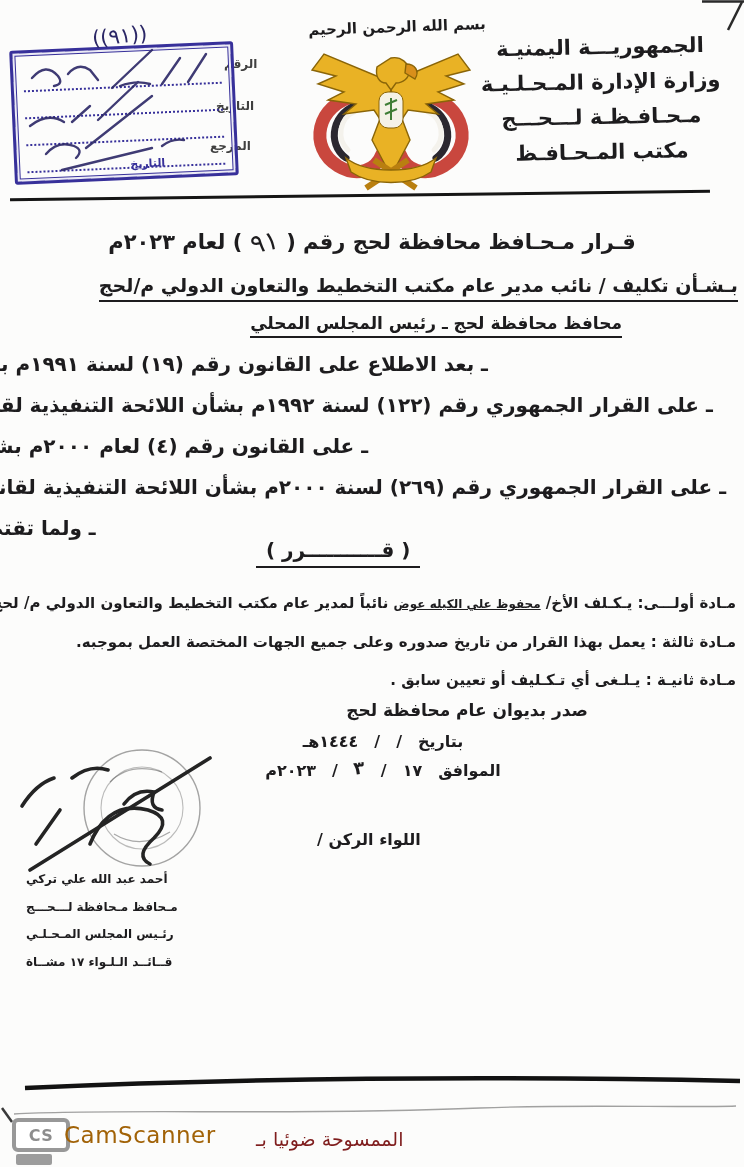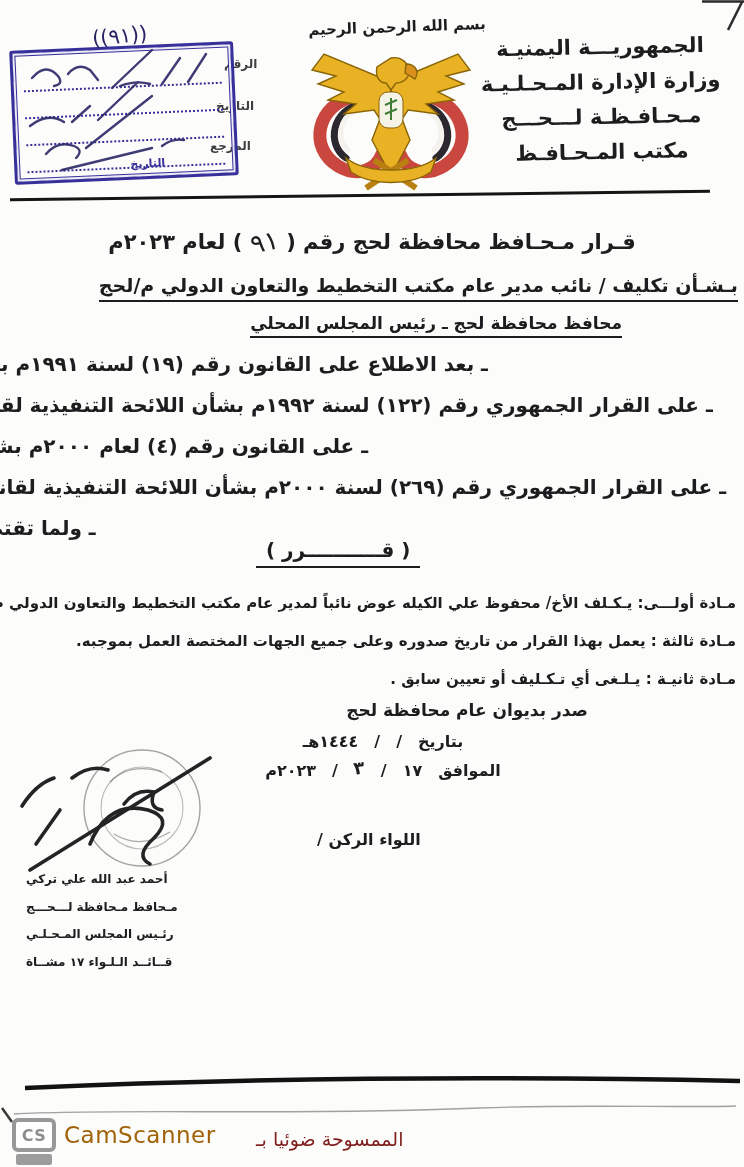--- a/index.html
+++ b/index.html
@@ -83,21 +83,21 @@
   
   .decision {
     left:256px; top:538px; font-size:20px; font-weight:700;
     border-bottom:2.5px solid #1d1c1e; padding:0 10px 4px 10px;
   }
 
   
   .articles { right:8px; top:592px; width:730px; font-size:15px; font-weight:700; text-align:right; }
   .article { margin-bottom:15px; line-height:23px; }
   .article .lbl { font-weight:700; }
-  .article .strong-name { font-weight:700; font-size:15px; }
+  .article .strong-name { font-weight:700; font-size:12px;text-decoration:underline; }
 
   
   .issuance { left:178px; top:700px; width:410px; font-weight:700; }
   .issuance .iss-line1 { font-size:17px; margin-bottom:12px; }
   .date-row {
     display:flex; direction:rtl; justify-content:center; align-items:center;
     gap:16px; font-size:16px; margin-bottom:9px;
   }
   .date-row .hand-month { font-size:18px; transform:rotate(-8deg) translateY(-3px); display:inline-block; }
 
@@ -106,21 +106,21 @@
   .sig-rank { left:280px; top:830px; font-size:16px; font-weight:700;margin-left:37px; }
   .sig-block {
     left:26px; top:866px; width:238px; text-align:left;
     font-size:12px; font-weight:700; line-height:27.5px;
   }
   .sig-block .sig-line { display:block; white-space:nowrap; }
 
   
   .bottom-lines { left:0; top:1068px; width:744px; height:60px; }
   .cs-logo {
-    left:12px; top:1118px; width:44px; height:34px;
+    left:12px; top:1118px; width:58px; height:34px;
     border:4px solid #989898; border-radius:6px; background:#fff;
     display:flex; align-items:center; justify-content:center;
     color:#8d8d8d; font-weight:700; font-size:16px; letter-spacing:0.5px;
   }
   .cs-tab { left:16px; top:1154px; width:36px; height:11px; background:#9c9c9c; border-radius:2px; }
   .wm-brand { left:64px; top:1122px; font-size:23px; color:#a16207; font-weight:400; letter-spacing:0.5px; }
   .wm-arabic { left:256px; top:1128px; font-size:19px; color:#7f1d1d; }
 </style>
 </head>
 <body>

